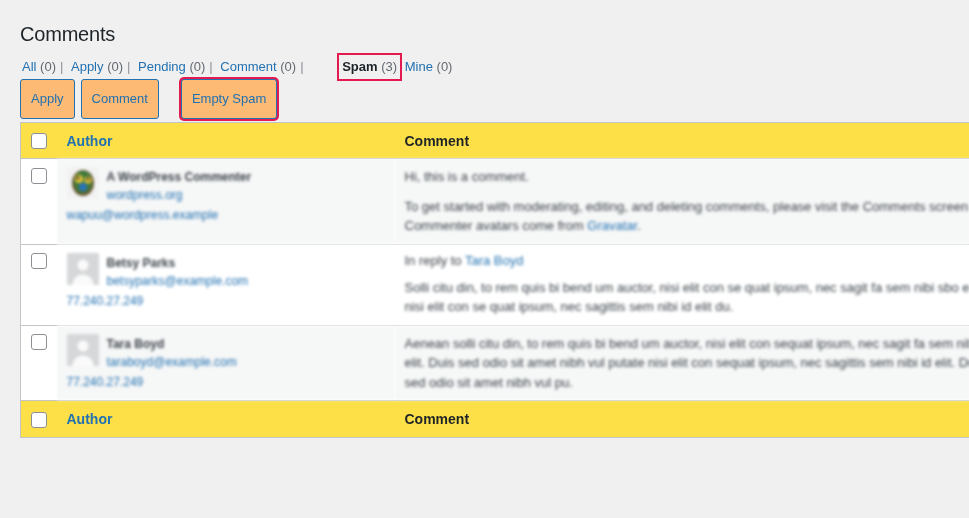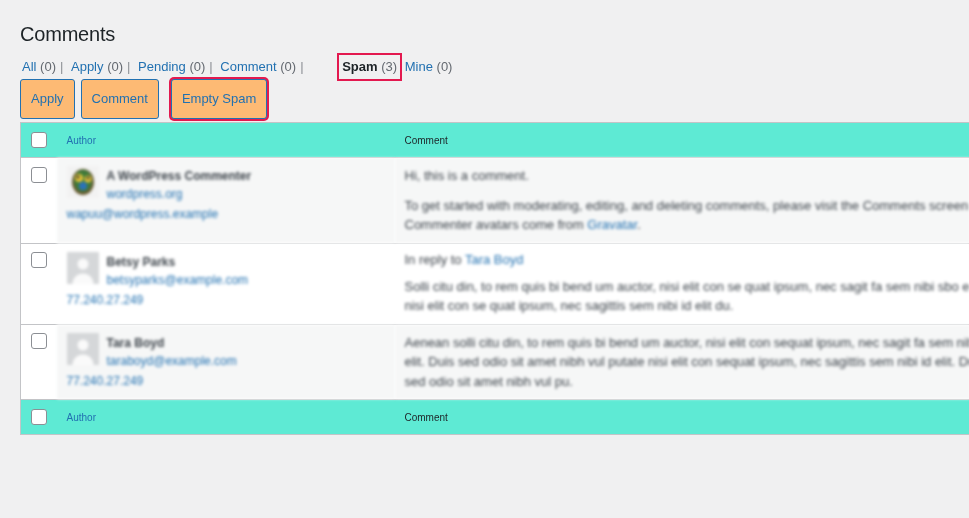--- a/index.html
+++ b/index.html
@@ -121,21 +121,21 @@
     border: 1px solid #2271b1;
     border-radius: 3px;
     background: #fdba74;
     color: #2271b1;
     font-family: "Liberation Sans", sans-serif;
     font-size: 13px;
     line-height: 28px;
     cursor: pointer;
     white-space: nowrap;
   }
-  #empty-spam-btn { margin-left: 6px; }
+  #empty-spam-btn { margin-left: 16px; }
 
   
   .wp-list-table {
     position: absolute;
     left: 20px;
     top: 122px;
     width: 949px;
     border-collapse: collapse;
     border-spacing: 0;
     background: #fff;
@@ -149,24 +149,24 @@
     text-align: left;
     vertical-align: top;
     padding: 8px 10px;
     border-bottom: 1px solid #c3c4c7;
     box-sizing: border-box;
   }
   .wp-list-table thead th,
   .wp-list-table tfoot th {
     padding-top: 9px;
     padding-bottom: 9px;
-    background: #5eead4;
-    font-weight: 400;
+    background: #fde047;
+    font-weight: 700;
     color: #1d2327;
-    font-size: 10px;
+    font-size: 14px;
     vertical-align: middle;
   }
   th.col-cb, td.col-cb {
     width: 36px;
     padding-left: 10px;
     padding-right: 0;
   }
   th.col-author, td.col-author {
     width: 338px;
   }

